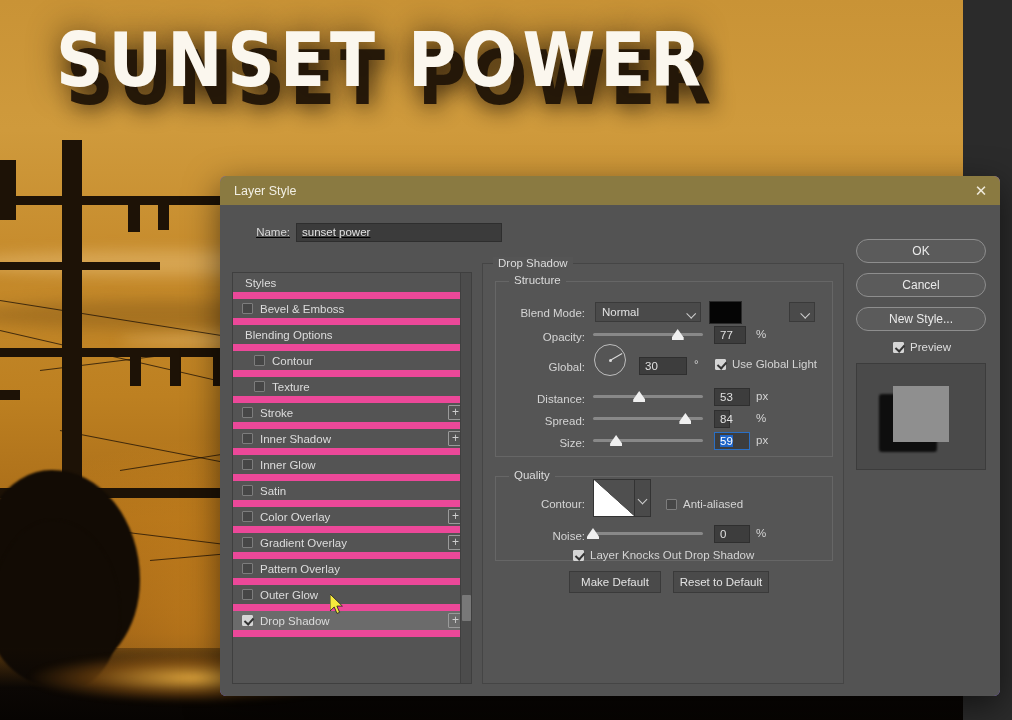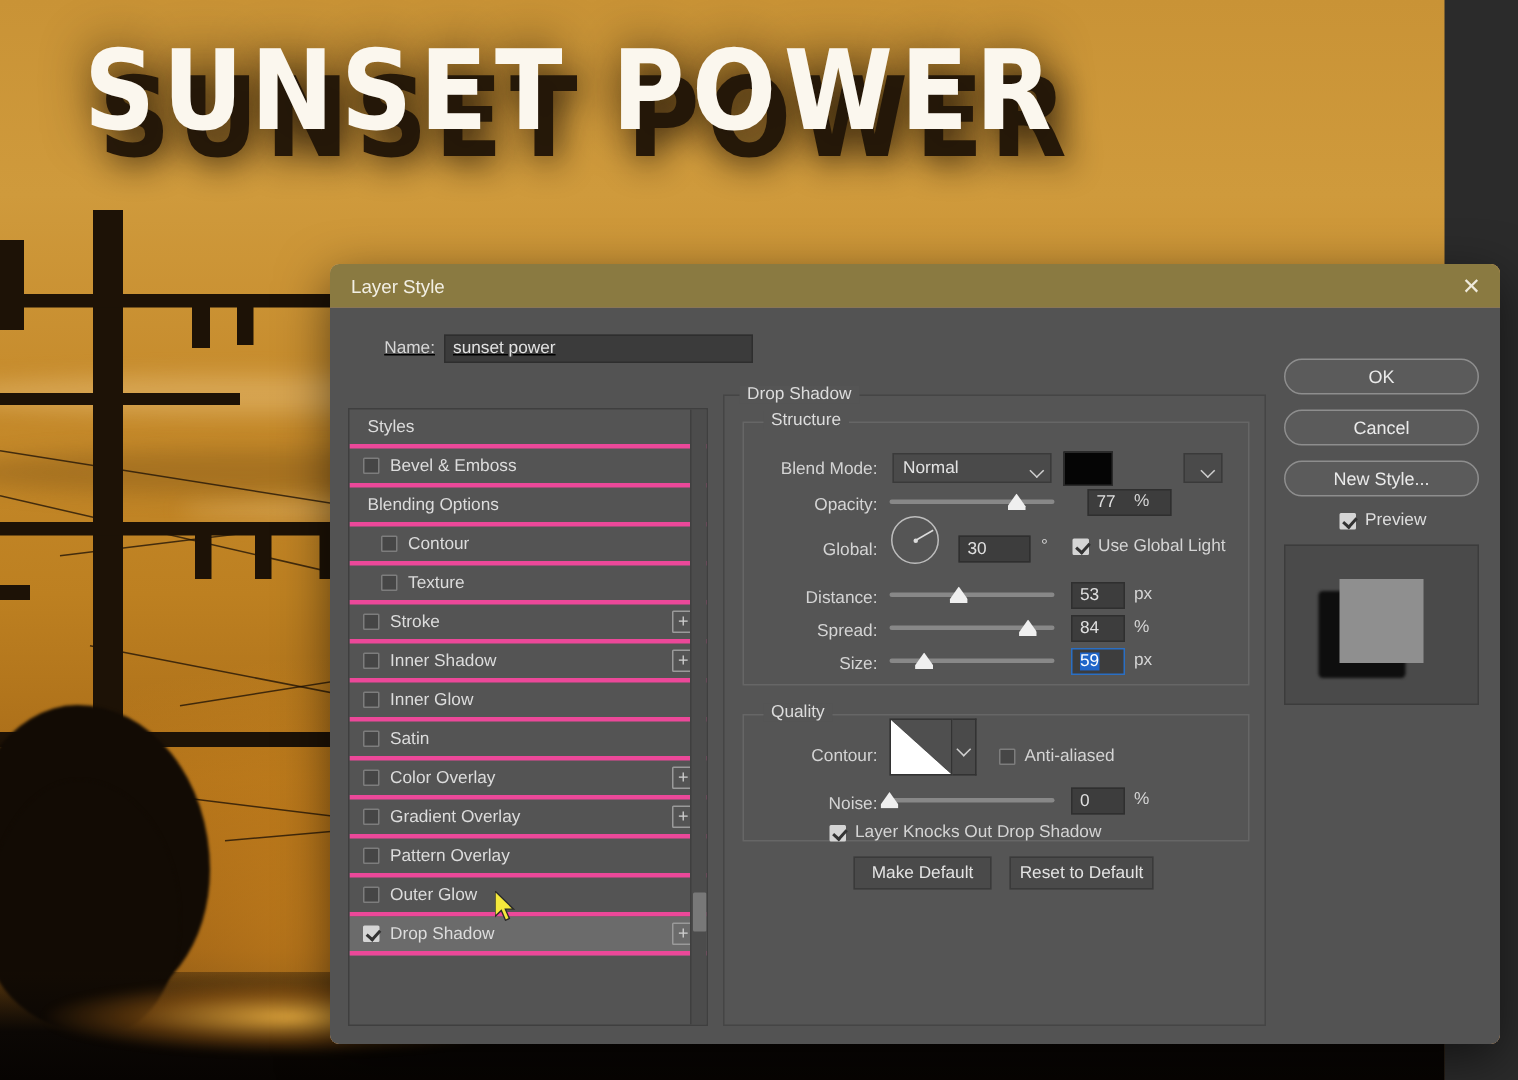--- a/index.html
+++ b/index.html
@@ -58,21 +58,21 @@
       0 0 30px rgba(40,25,8,0.75);
     transform: scaleY(1.12);
     transform-origin: left top;
     white-space: nowrap;
   }
 
   
   .dialog {
     position: absolute; left: 220px; top: 176px;
     width: 780px; height: 520px;
-    background: #fdba74;
+    background: #8b5cf6;
     border-radius: 6px;
     box-shadow: 0 10px 34px rgba(0,0,0,0.55);
     overflow: hidden;
   }
   .titlebar {
     height: 29px; background: #8a7a41;
     display: flex; align-items: center; justify-content: space-between;
     padding: 0 0 0 14px;
     color: #f2efe4; font-size: 12.5px;
   }
@@ -95,21 +95,21 @@
 
   
   .styles-panel {
     position: absolute; left: 12px; top: 67px; width: 240px; height: 412px;
     background: #545454; border: 1px solid #3f3f3f;
     display: flex; flex-direction: column;
   }
   .styles-list { flex: 1; overflow: hidden; position: relative; }
   .style-row {
     height: 26px; display: flex; align-items: center;
-    border-bottom: 3px solid #ec4899;
+    border-bottom: 7px solid #ec4899;
     color: #dcdcdc; font-size: 11.5px; padding-left: 9px; cursor: default;
   }
   .style-row.plain { padding-left: 12px; }
   .style-row.sel { background: #6b6b6b; }
   .style-row .nm { flex: 1; }
   .style-row.indent .cb { margin-left: 12px; }
   .cb {
     width: 11px; height: 11px; background: #464646;
     border: 1px solid #7d7d7d; margin-right: 7px;
     flex: 0 0 auto; position: relative; border-radius: 1px;
@@ -402,21 +402,21 @@
         <div class="select" style="left:112px; top:38px; width:106px;">
           <span>Normal</span>
         </div>
         <div class="swatch" style="left:226px; top:37px; width:33px; height:23px;"></div>
 
         <div class="lbl" style="left:6px; top:67px; width:96px;">Opacity:</div>
         <div class="slider" style="left:110px; top:63px; width:110px;">
           <div class="rail"></div>
           <div class="knob" id="knob-opacity" style="left: 77%;"></div>
         </div>
-        <div class="val" style="left:242px; top:62px; width:56px;">77</div>
+        <div class="val" style="left:231px; top:62px; width:32px;">77</div>
         <div class="unit" style="left:273px; top:64px;">%</div>
 
         <div class="lbl" style="left:6px; top:97px; width:96px;">Global:</div>
         <div class="dial" style="left:111px; top:80px;">
           <div class="hand" id="angle-hand" style="transform: rotate(-30deg);"></div>
           <div class="hub"></div>
         </div>
         <div class="val" style="left:156px; top:93px; width:48px;">30</div>
         <div class="unit" style="left:211px; top:94px;">°</div>
         <div class="chk-row" style="left:232px; top:94px;">
@@ -430,21 +430,21 @@
           <div class="knob" id="knob-distance" style="left: 42%;"></div>
         </div>
         <div class="val" style="left:231px; top:124px; width:36px;">53</div>
         <div class="unit" style="left:273px; top:126px;">px</div>
 
         <div class="lbl" style="left:6px; top:151px; width:96px;">Spread:</div>
         <div class="slider" style="left:110px; top:147px; width:110px;">
           <div class="rail"></div>
           <div class="knob" id="knob-spread" style="left: 84%;"></div>
         </div>
-        <div class="val" style="left:231px; top:146px; width:36px;">84</div>
+        <div class="val" style="left:231px; top:146px; width:16px;">84</div>
         <div class="unit" style="left:273px; top:148px;">%</div>
 
         <div class="lbl" style="left:6px; top:173px; width:96px;">Size:</div>
         <div class="slider" style="left:110px; top:169px; width:110px;">
           <div class="rail"></div>
           <div class="knob" id="knob-size" style="left: 21%;"></div>
         </div>
         <div class="val focus" style="left:231px; top:168px; width:36px;">
           <span class="selnum">59</span>
         </div>
@@ -464,21 +464,21 @@
         </div>
 
         <div class="lbl" style="left:6px; top:266px; width:96px;">Noise:</div>
         <div class="slider" style="left:110px; top:262px; width:110px;">
           <div class="rail"></div>
           <div class="knob" id="knob-noise" style="left: 0%;"></div>
         </div>
         <div class="val" style="left:231px; top:261px; width:36px;">0</div>
         <div class="unit" style="left:273px; top:263px;">%</div>
 
-        <div class="chk-row" style="left:70px; top:285px;align-items:center;">
+        <div class="chk-row" style="left:90px; top:285px;align-items:center;">
           <span class="cb on"></span>
           <span>Layer Knocks Out Drop Shadow</span>
         </div>
 
         <div class="flatbtn" style="left:86px; top:307px; width:92px;">Make Default</div>
         <div class="flatbtn" style="left:190px; top:307px; width:96px;">Reset to Default</div>
       </div>
 
       <div class="right">
         <div class="pillbtn">OK</div>

